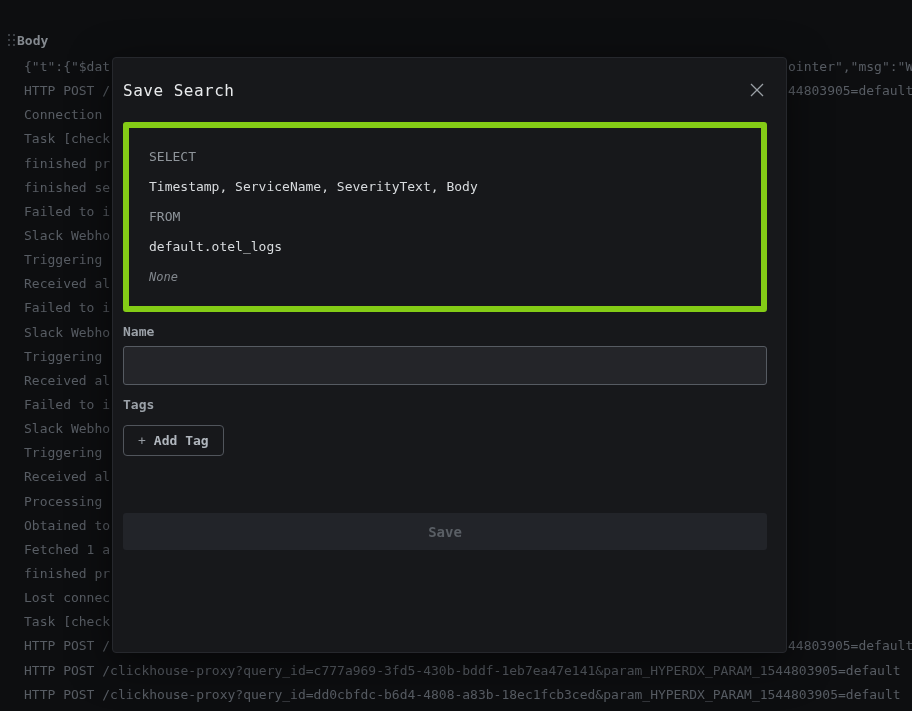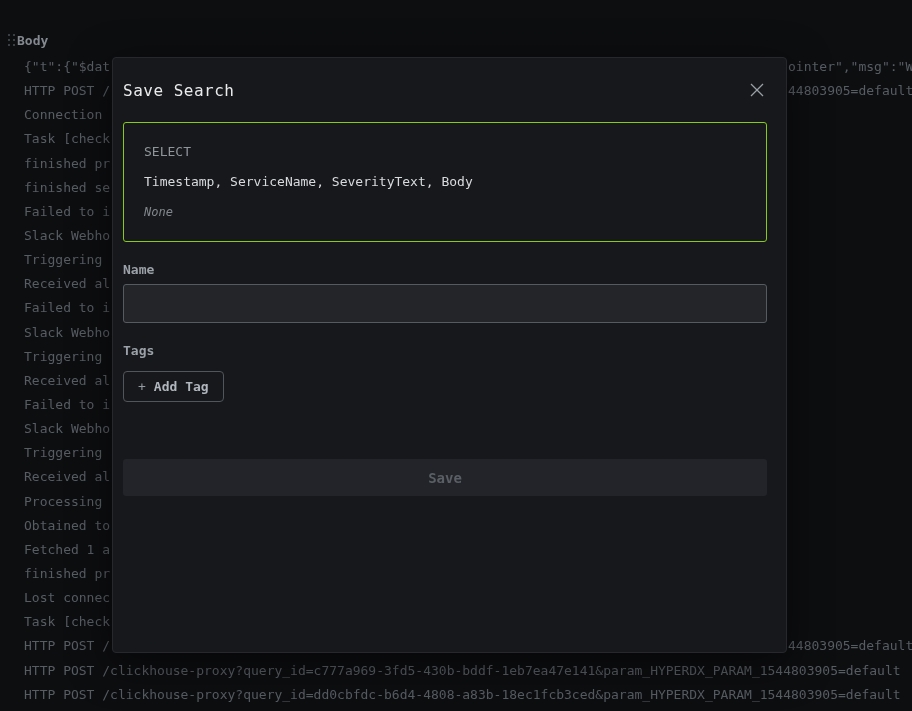--- a/index.html
+++ b/index.html
@@ -27,24 +27,24 @@
   
   .modal {
     position:absolute; left:112px; top:57px; width:675px; height:596px;
     background:#17181b; border:1px solid #26282d; border-radius:4px;
     box-shadow:0 10px 40px rgba(0,0,0,.55);
     padding:0 19px 0 10px;
   }
   .modal-header { display:flex; justify-content:space-between; align-items:center; margin-top:22px; }
   .modal-title { color:#e9ebed; font-size:16px; font-weight:400; letter-spacing:.5px; }
   .close-btn { background:none; border:none; cursor:pointer; padding:2px; line-height:0; }
-  .query-box { margin-top:22px; border:1px solid #84cc16; border-radius:3px; padding:14px 20px; }
+  .query-box { margin-top:22px; border:6px solid #84cc16; border-radius:3px; padding:14px 20px; }
   .q-label { color:#8f959b; font-size:13px; line-height:30px; }
   .q-value { color:#d8dbde; font-size:13px; line-height:30px; white-space:pre; }
-  .field-label { margin-top:20px; color:#9ba1a8; font-size:13px; font-weight:700; line-height:16px; }
+  .field-label { margin-top:12px; color:#9ba1a8; font-size:13px; font-weight:700; line-height:16px; }
   .name-input {
     display:block; margin-top:6px; width:100%; height:39px;
     background:#242529; border:1px solid #565b62; border-radius:3px;
     color:#e8eaec; font-family:inherit; font-size:13px; padding:0 10px; outline:none;
   }
   .add-tag-btn {
     margin-top:12px; height:31px; padding:0 14px;
     display:inline-flex; align-items:center; gap:8px;
     background:transparent; border:1px solid #51555c; border-radius:4px;
     color:#b0b6bd; font-family:inherit; font-size:13px; font-weight:700; cursor:pointer;
@@ -217,20 +217,24 @@
       </button>
     </div>
 
     <div class="query-box">
 
         <div>
           <div class="q-label">SELECT</div>
           <div class="q-value">Timestamp, ServiceName, SeverityText, Body</div>
         </div>
 
+        <div>
+          <div class="q-label">FROM</div>
+          <div class="q-value">default.otel_logs</div>
+        </div>
 
         <div>
           <div class="q-value" style="font-style: italic; font-size: 12px; color: rgb(130, 135, 141);">None</div>
         </div>
 
       </div>
 
     <div class="field-label">Name</div>
     <input class="name-input" type="text" value="" style="">
 

